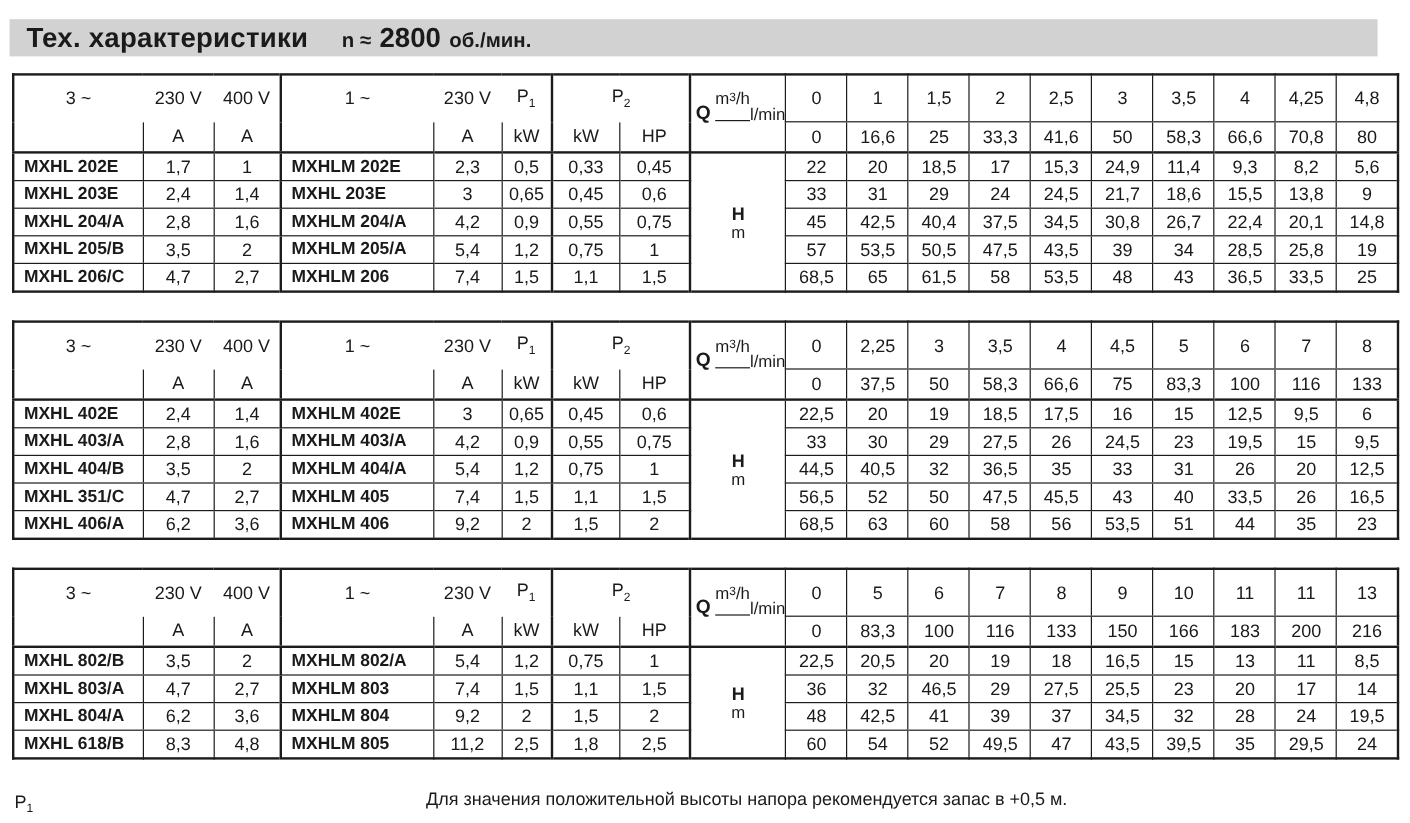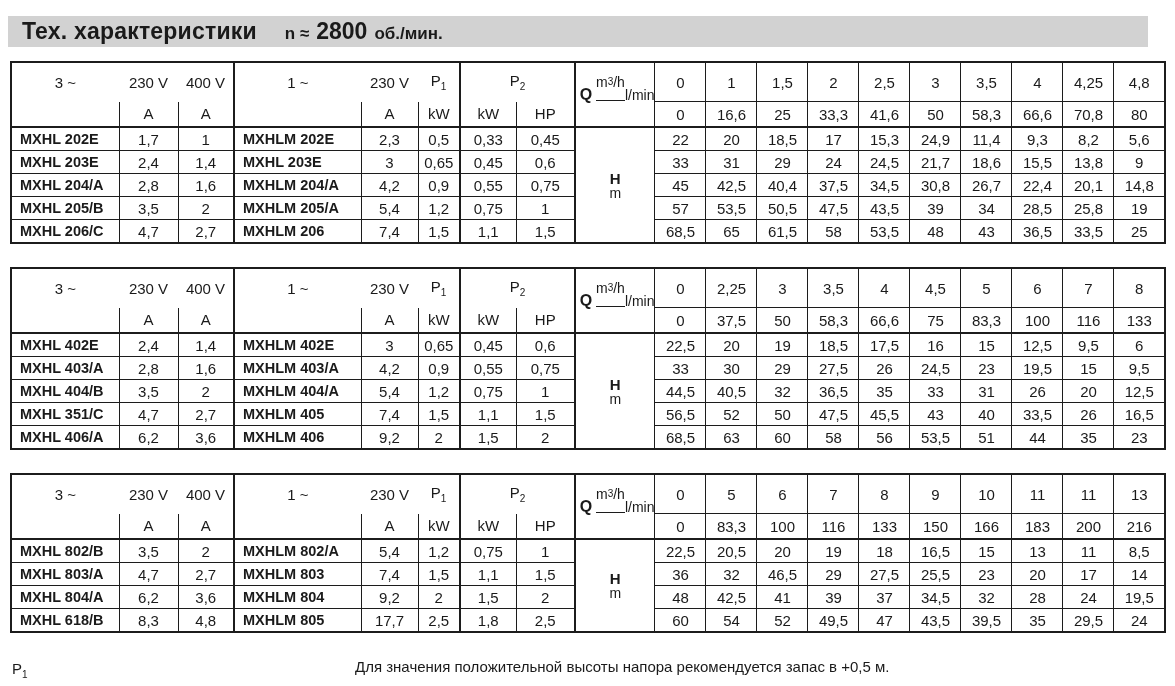--- a/index.html
+++ b/index.html
@@ -558,21 +558,21 @@
             <td class="bl bb">32</td>
             <td class="bl bb">28</td>
             <td class="bl bb">24</td>
             <td class="bl bb">19,5</td>
           </tr>
           <tr class="br">
             <td class="model bb">MXHL 618/B</td>
             <td class="bl bb">8,3</td>
             <td class="bl bb">4,8</td>
             <td class="blk model bb">MXHLM 805</td>
-            <td class="bl bb">17,7</td>
+            <td class="bl bb">11,2</td>
             <td class="bl bb">2,5</td>
             <td class="blk bb">1,8</td>
             <td class="bl bb">2,5</td>
             <td class="bl bb">60</td>
             <td class="bl bb">54</td>
             <td class="bl bb">52</td>
             <td class="bl bb">49,5</td>
             <td class="bl bb">47</td>
             <td class="bl bb">43,5</td>
             <td class="bl bb">39,5</td>

